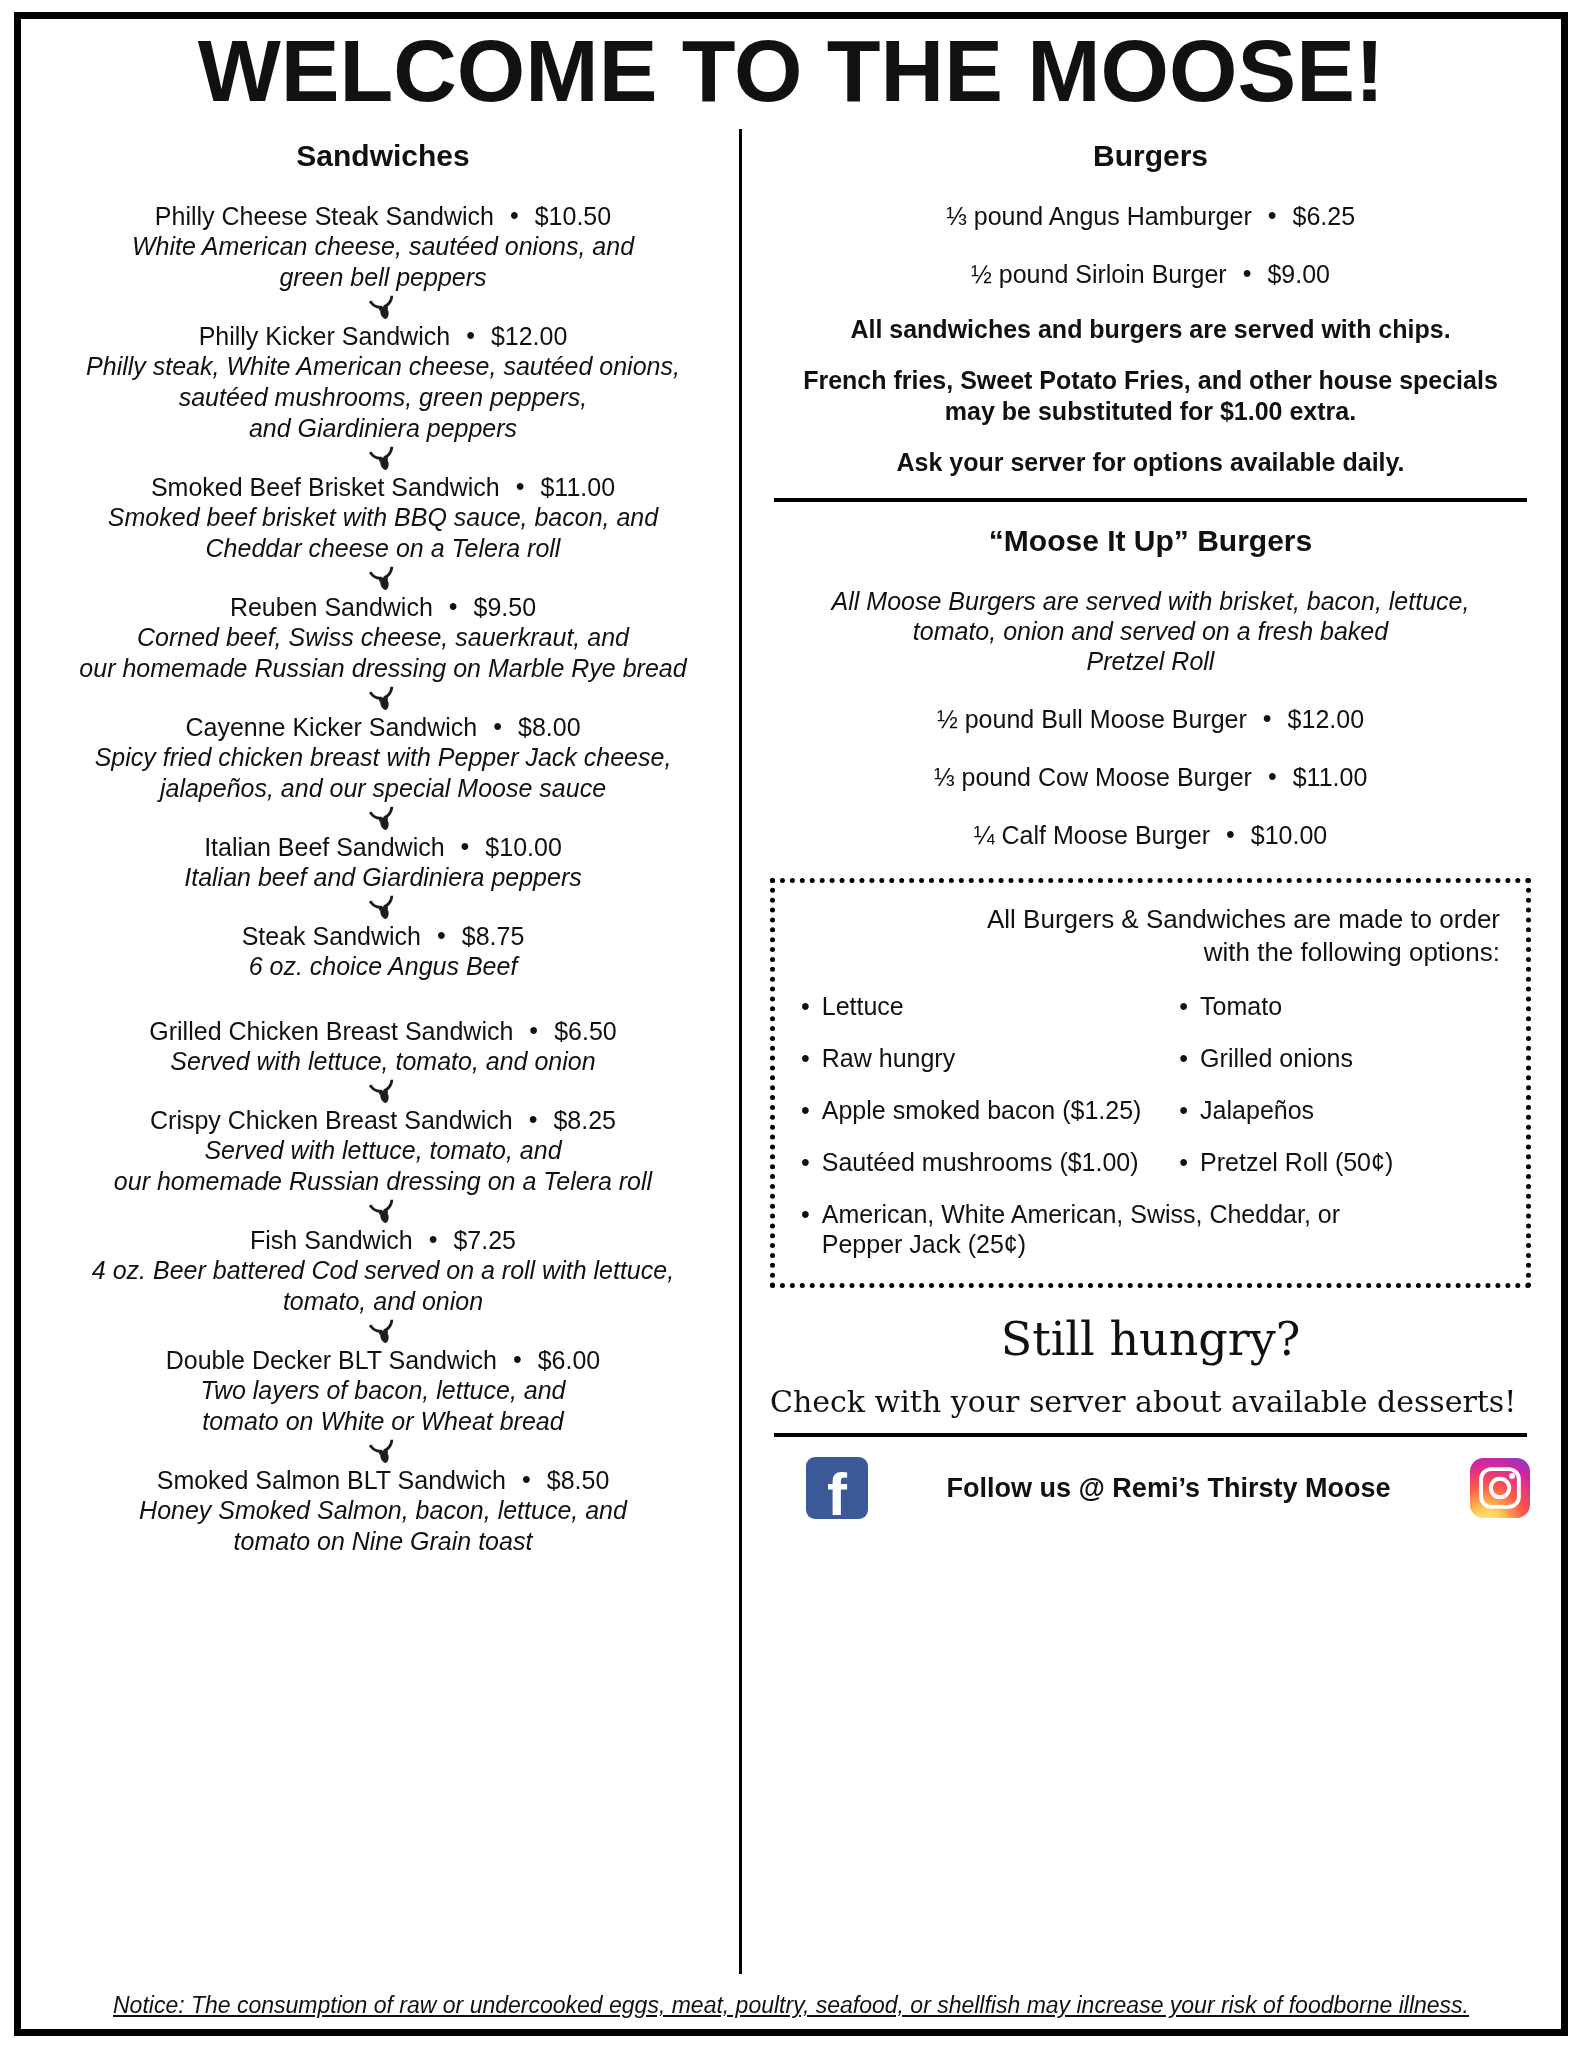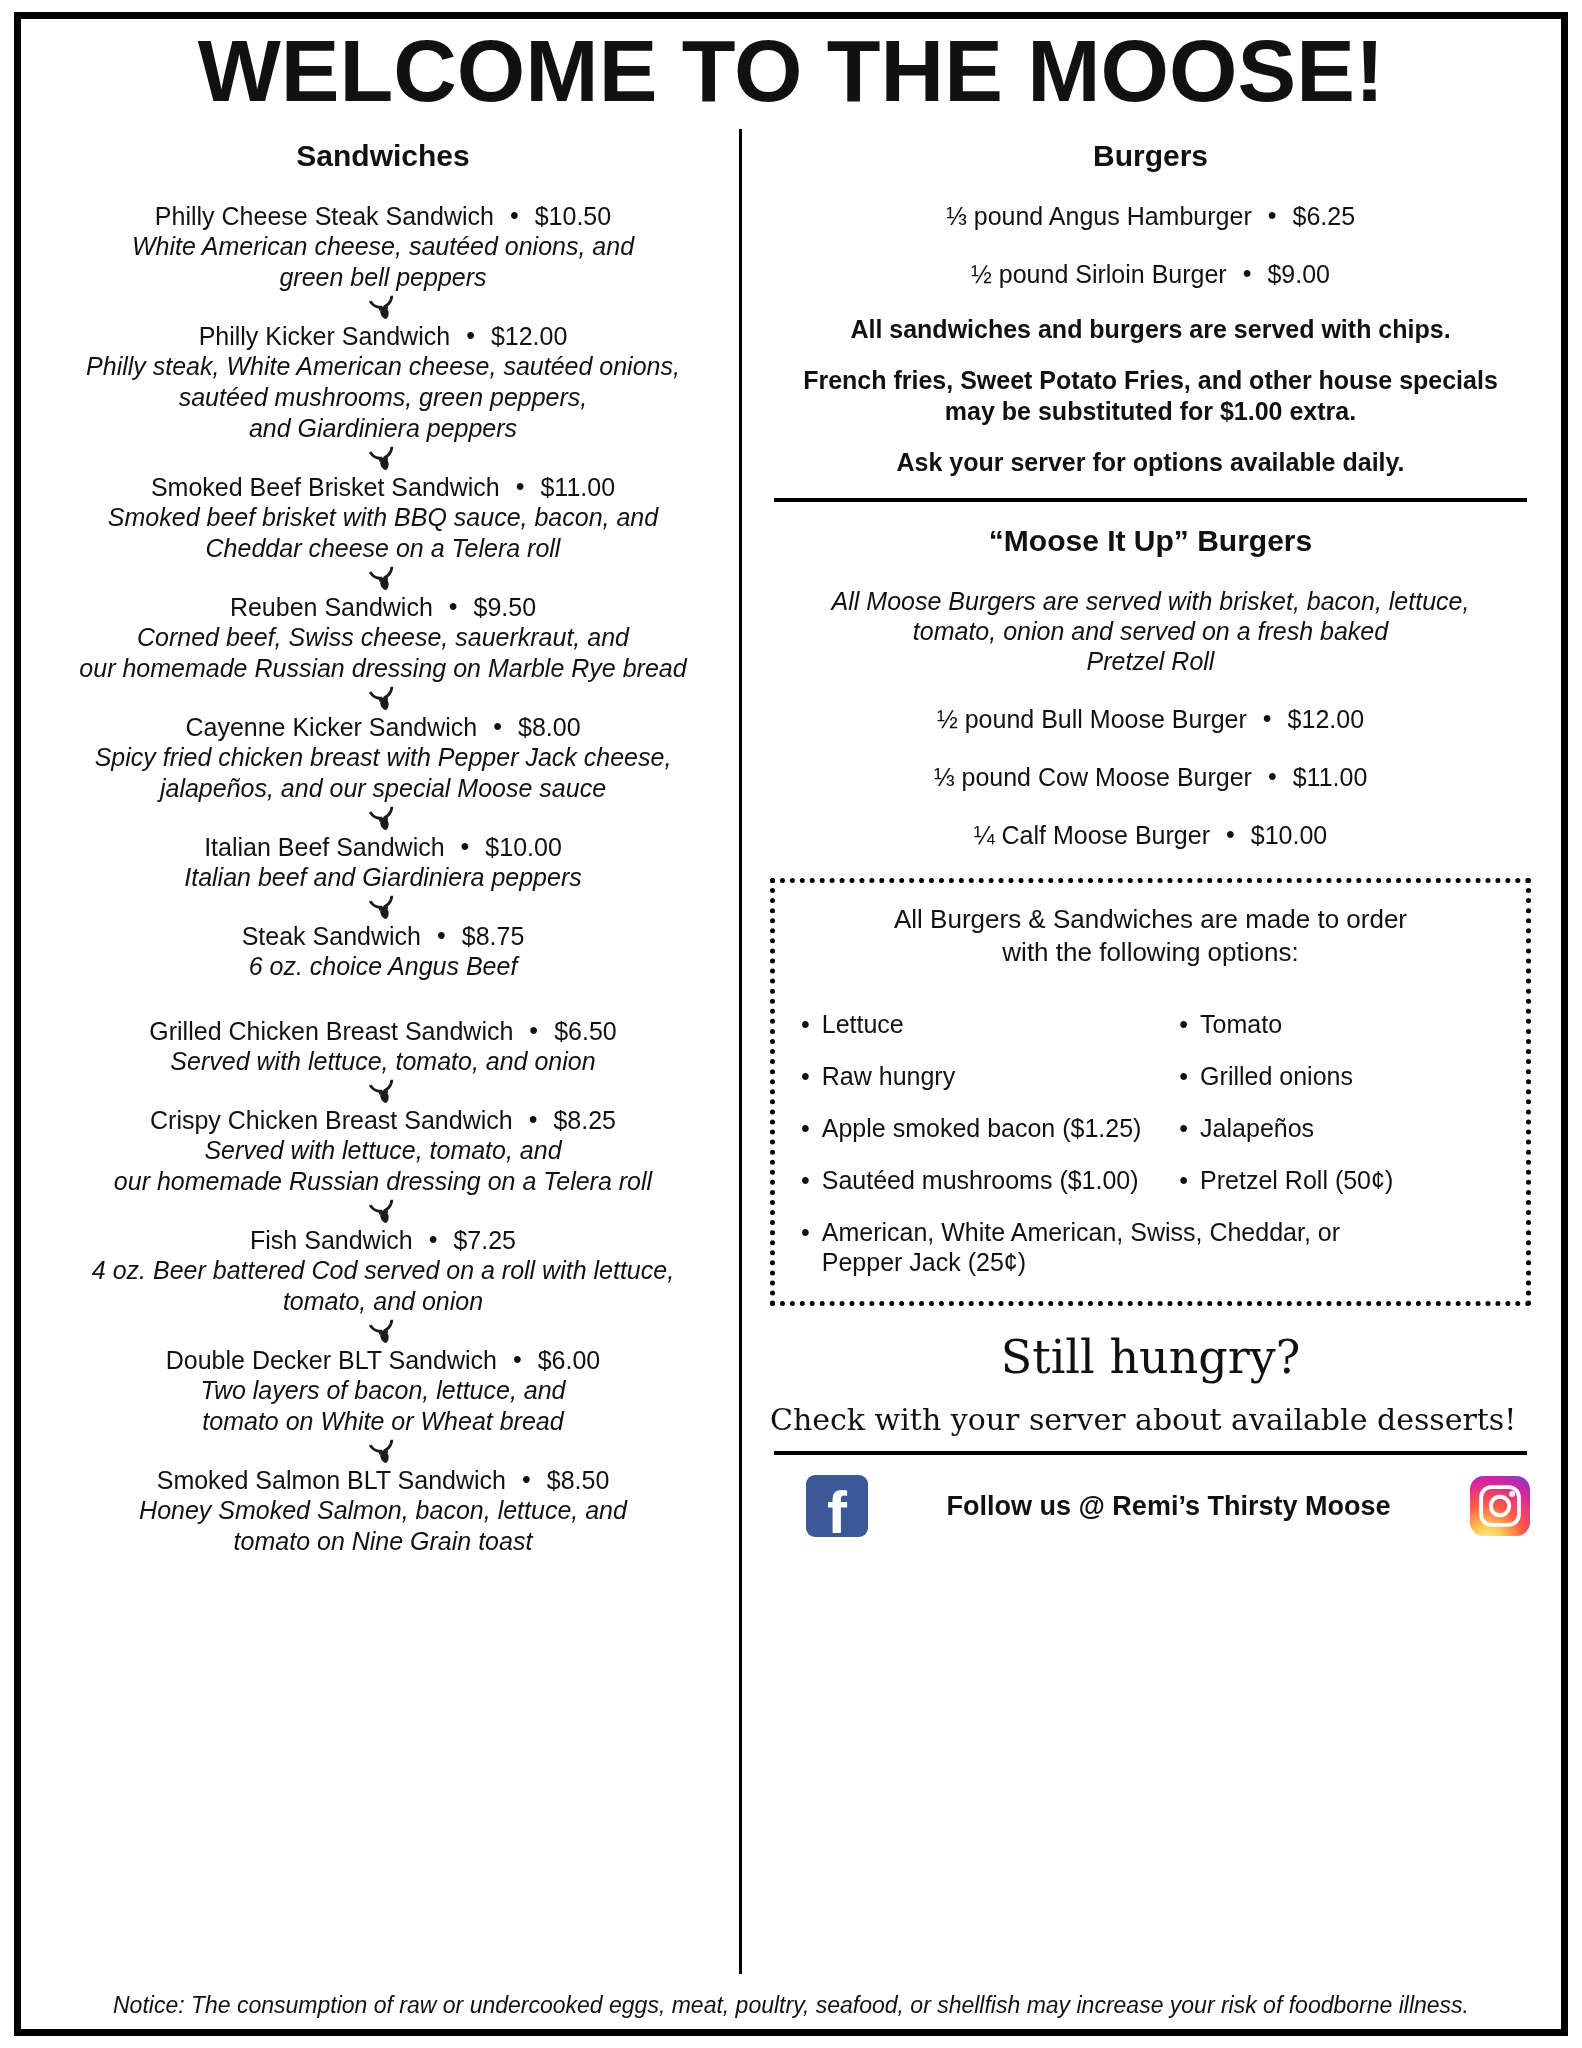--- a/index.html
+++ b/index.html
@@ -39,42 +39,42 @@
   .moose-divider svg { height:23px; width:29px; transform:rotate(-14deg); }
   .spacer { height:30px; }
 
   
   .b-line { text-align:center; font-size:25px; line-height:30px; margin-bottom:28px; }
   .b-note { text-align:center; font-size:25px; font-weight:bold; line-height:31px; margin-bottom:20px; white-space:pre-line; }
   .rule { border:none; border-top:4px solid #000; margin:8px 4px 22px; }
   .m-intro { text-align:center; font-size:25px; font-style:italic; line-height:30px; white-space:pre-line; margin-bottom:28px; }
 
   .options-box { border:5px dotted #000; padding:20px 26px 24px; margin:4px 0 24px; }
-  .ob-heading { text-align:center; font-size:26px; line-height:33px; white-space:pre-line; margin-bottom:40px; }
+  .ob-heading { text-align:right; font-size:26px; line-height:33px; white-space:pre-line; margin-bottom:22px; }
   .ob-grid { display:grid; grid-template-columns:1.18fr 1fr; row-gap:22px; font-size:25px; }
   .ob-item { display:flex; gap:12px; line-height:30px; }
   .ob-bullet { line-height:30px; }
   .ob-full { grid-column:1 / -1; }
   .ob-full .ob-text { white-space:pre-line; }
 
   .hungry-title { font-family:"DejaVu Serif", serif; text-align:center; font-size:46px; margin:4px 0 18px; }
   .hungry-text { font-family:"DejaVu Serif", serif; font-size:30px; margin-bottom:14px;margin-top:8px; }
   .rule2 { border:none; border-top:4px solid #000; margin:0 4px 18px; }
 
   .social-row { display:flex; align-items:center; padding:2px 0 0 36px; }
   .fb-icon {
     width:62px; height:62px; background:#3b5998; border-radius:9px;
     color:#fff; font-weight:bold; font-size:60px;
     display:flex; justify-content:center;
     line-height:76px; overflow:hidden; flex:0 0 auto;
   }
   .social-text { flex:1; text-align:center; font-weight:bold; font-size:27px; padding:0 28px; }
   .ig-icon { width:62px; height:62px; flex:0 0 auto; }
 
-  .notice { text-align:center; font-style:italic; font-size:23px; padding:10px 0 2px; }
+  .notice { text-align:center; font-style:italic; font-size:23px; padding:10px 0 2px;text-decoration:underline; }
 </style>
 </head>
 <body>
 
 <svg width="0" height="0" style="position:absolute">
   <defs>
     <g id="mooseHead" fill="#1c1c1c">
       <path d="M6 1 C8 8 13 11 19 12 L17 16 C10 15 4 9 2 2 Z"></path>
       <path d="M34 1 C32 8 27 11 21 12 L23 16 C30 15 36 9 38 2 Z"></path>
       <path d="M13 13 L18 15 L14 19 Z"></path>

